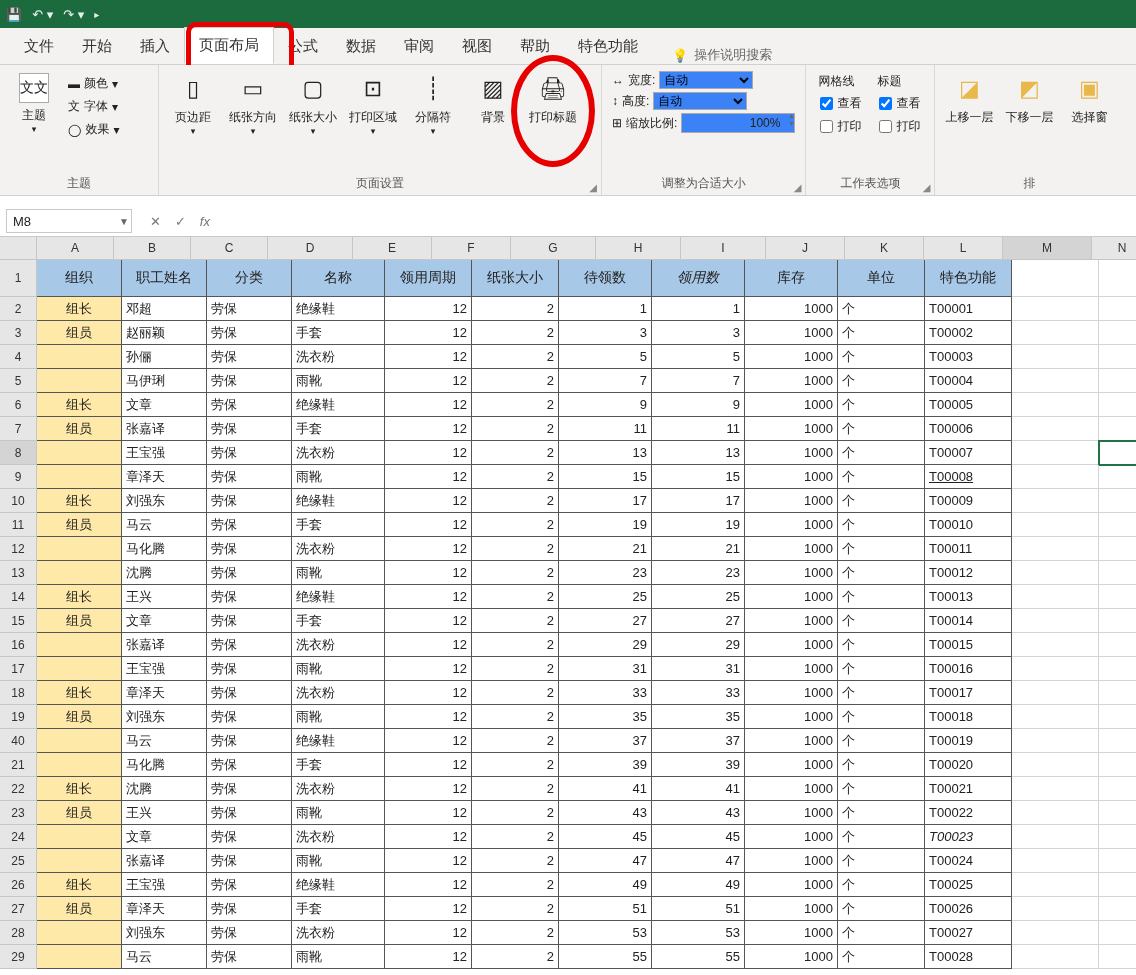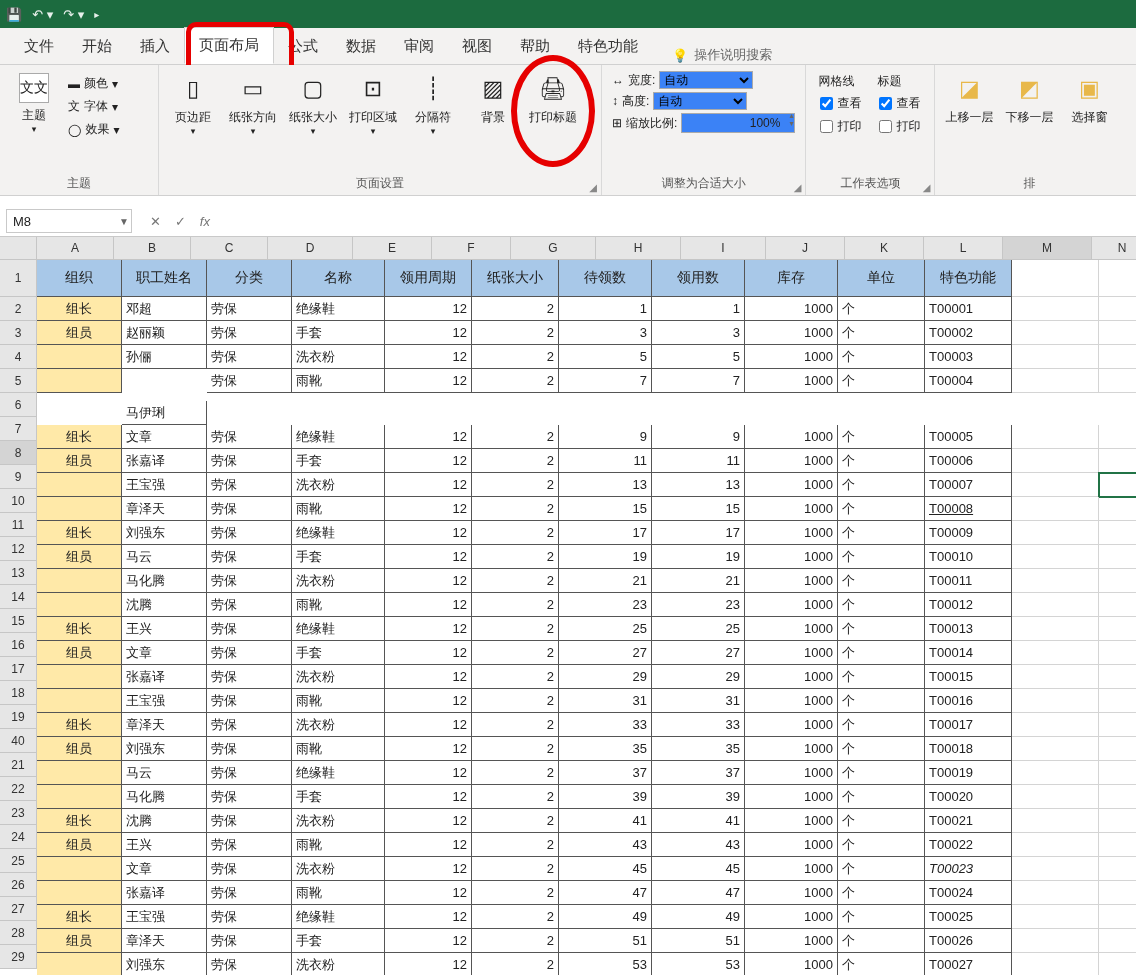--- a/index.html
+++ b/index.html
@@ -280,21 +280,21 @@
       </div>
     <div class="grid" id="grid">
         <div class="row hdr-row">
           <div class="cell hdr" style="width: 76px;">组织</div>
           <div class="cell hdr" style="width: 76px;">职工姓名</div>
           <div class="cell hdr" style="width: 76px;">分类</div>
           <div class="cell hdr" style="width: 84px;">名称</div>
           <div class="cell hdr" style="width: 78px;">领用周期</div>
           <div class="cell hdr" style="width: 78px;">纸张大小</div>
           <div class="cell hdr" style="width: 84px;">待领数</div>
-          <div class="cell hdr" style="width: 84px;">领用数</div>
+          <div class="cell hdr" style="width: 84px; font-style: italic;">领用数</div>
           <div class="cell hdr" style="width: 84px;">库存</div>
           <div class="cell hdr" style="width: 78px;">单位</div>
           <div class="cell hdr" style="width: 78px;">特色功能</div>
           <div class="cell" style="width: 78px;"></div>
           <div class="cell" style="width: 88px;"></div>
         </div>
         <div class="row">
           <div class="cell datA" style="width: 76px;">组长</div>
           <div class="cell datc" style="width: 76px;">邓超</div>
           <div class="cell datc" style="width: 76px;">劳保</div>
@@ -334,21 +334,21 @@
           <div class="cell datc num" style="width: 84px;">5</div>
           <div class="cell datc num" style="width: 84px;">5</div>
           <div class="cell datc num" style="width: 84px;">1000</div>
           <div class="cell datc" style="width: 78px;">个</div>
           <div class="cell datc" style="width: 78px;">T00003</div>
           <div class="cell" style="width: 78px;"></div>
           <div class="cell" style="width: 88px;"></div>
         </div>
         <div class="row">
           <div class="cell datA" style="width: 76px;"></div>
-          <div class="cell datc" style="width: 76px; margin-top: 32px;">马伊琍</div>
+          <div class="cell datc" style="width: 76px;">马伊琍</div>
           <div class="cell datc" style="width: 76px;">劳保</div>
           <div class="cell datc" style="width: 84px;">雨靴</div>
           <div class="cell datc num" style="width: 78px;">12</div>
           <div class="cell datc num" style="width: 78px;">2</div>
           <div class="cell datc num" style="width: 84px;">7</div>
           <div class="cell datc num" style="width: 84px;">7</div>
           <div class="cell datc num" style="width: 84px;">1000</div>
           <div class="cell datc" style="width: 78px;">个</div>
           <div class="cell datc" style="width: 78px;">T00004</div>
           <div class="cell" style="width: 78px;"></div>

